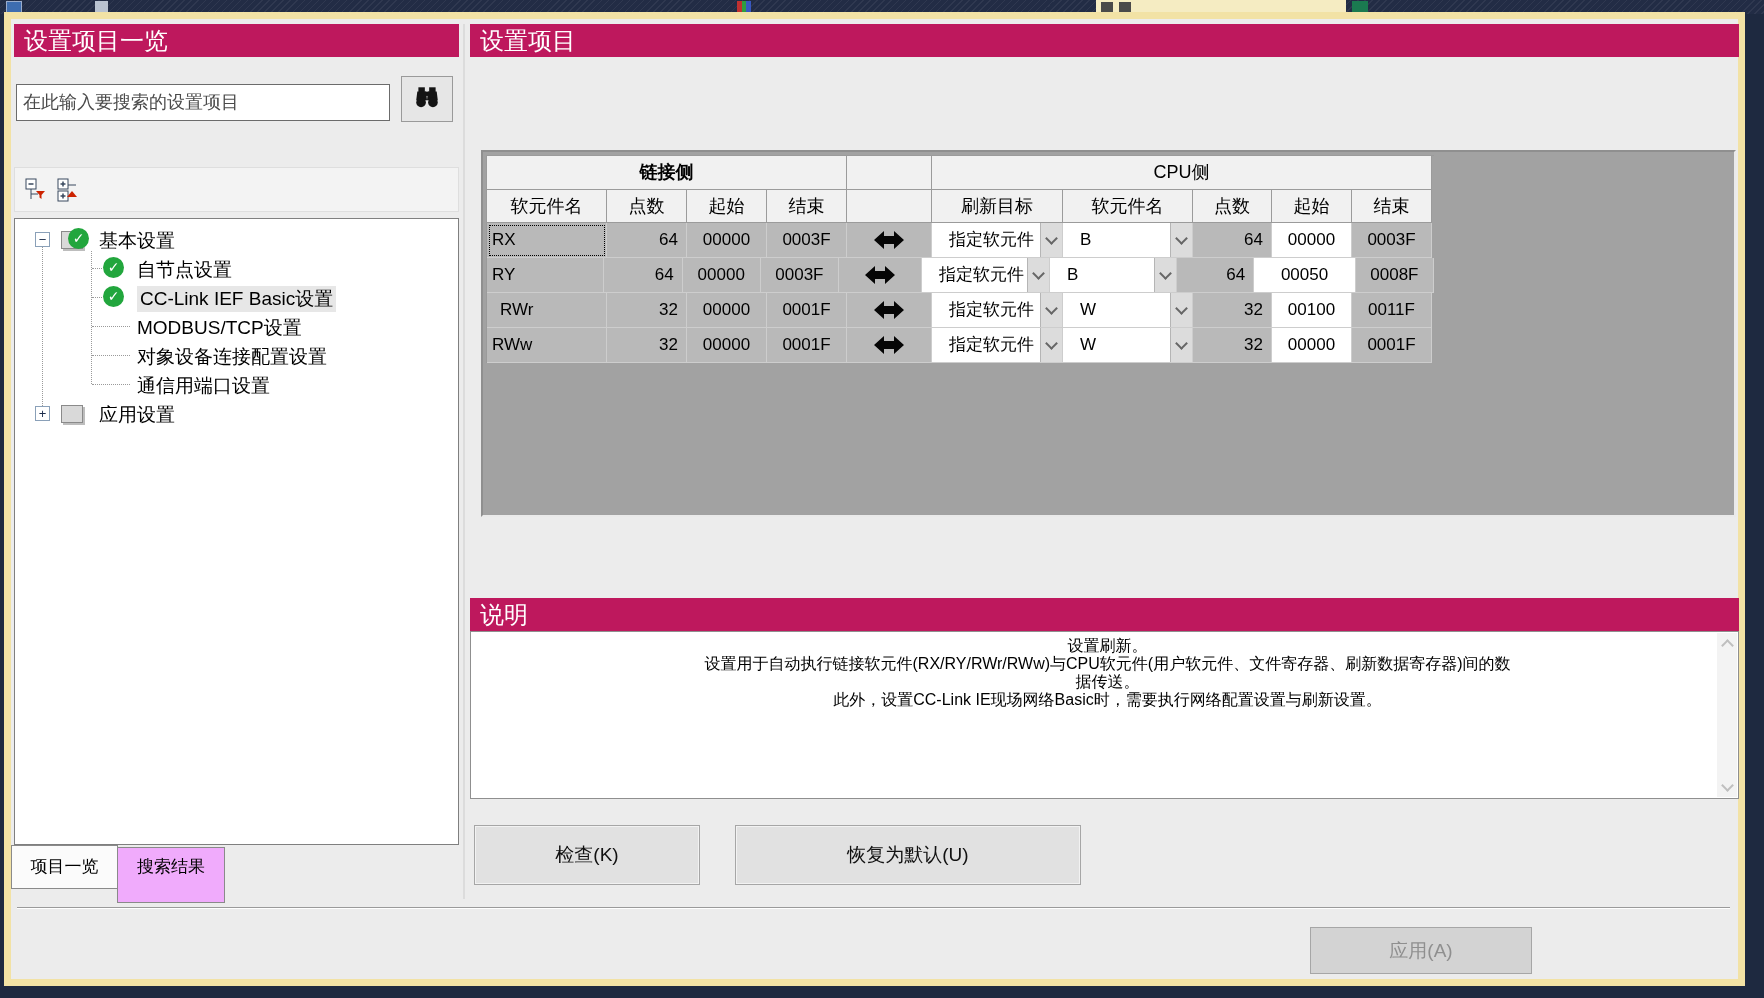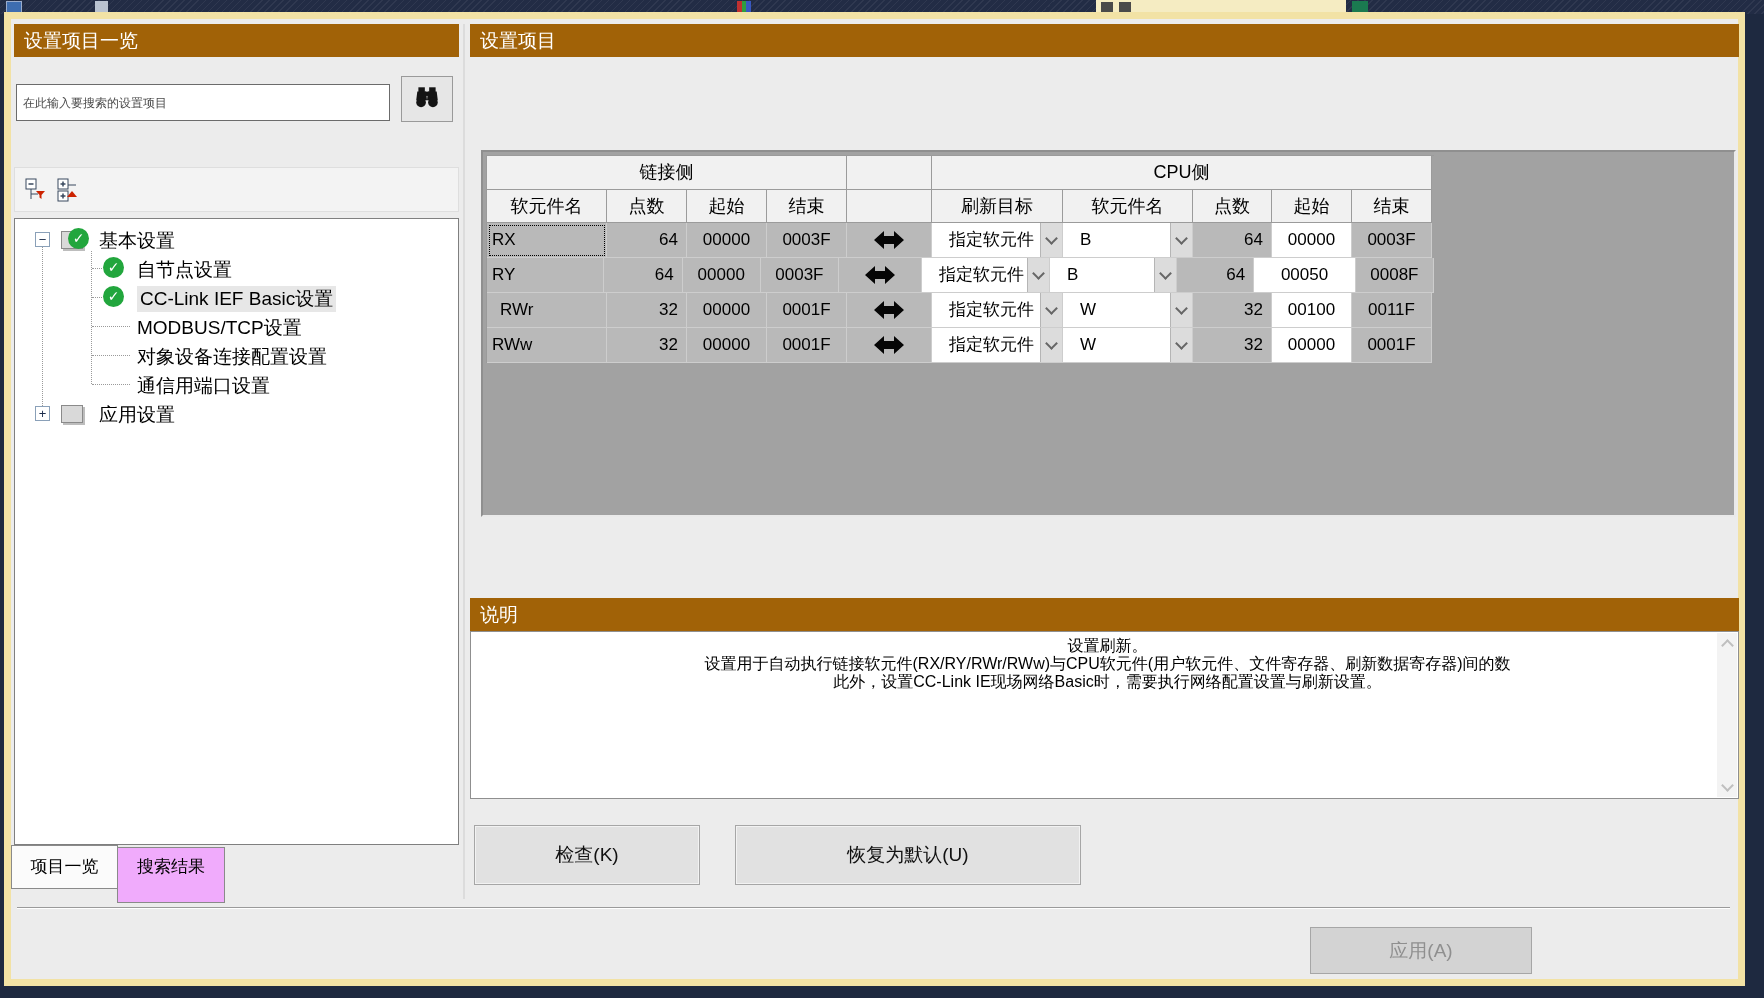--- a/index.html
+++ b/index.html
@@ -9,27 +9,27 @@
     font-family:"Liberation Sans","DejaVu Sans",sans-serif;
     -webkit-font-smoothing:none;
   }
   
   .topbar{position:absolute;left:0;top:0;width:1764px;height:14px;background:#222c45;
     background-image:repeating-linear-gradient(135deg,rgba(255,255,255,.06) 0 1px,transparent 1px 5px);}
   .tb-ic{position:absolute;top:1px;height:12px;}
   .frame{position:absolute;left:4px;top:12px;width:1741px;height:974px;background:#f2e2a5;}
   .window{position:absolute;left:7px;top:7px;width:1727px;height:960px;background:#ececec;}
 
-  .panel-title{position:absolute;height:33px;background:#a16207;color:#fff;font-size:19px;
+  .panel-title{position:absolute;height:33px;background:#be185d;color:#fff;font-size:24px;
     line-height:33px;padding-left:10px;box-sizing:border-box;}
 
   
   #lp-title{left:3px;top:5px;width:445px;}
   #search-input{position:absolute;left:5px;top:65px;width:360px;height:35px;border:1px solid #6b6b6b;
-    font-size:12px;padding:0 6px;color:#3c3c3c;background:#fff;font-family:inherit;}
+    font-size:18px;padding:0 6px;color:#3c3c3c;background:#fff;font-family:inherit;}
   #search-input::placeholder{color:#4a4a4a;opacity:1;}
   #search-btn{position:absolute;left:390px;top:57px;width:50px;height:44px;background:#e6e6e6;
     border:1px solid #9a9a9a;display:flex;align-items:center;justify-content:center;}
   #tree-toolbar{position:absolute;left:3px;top:148px;width:445px;height:45px;background:#f3f3f3;
     border:1px solid #dedede;box-sizing:border-box;}
   .ttool{position:absolute;top:8px;width:28px;height:28px;display:flex;align-items:center;justify-content:center;}
   #tree-box{position:absolute;left:3px;top:199px;width:445px;height:627px;background:#fff;
     border:1px solid #7f7f7f;box-sizing:border-box;}
   .tree-item{position:absolute;left:0;width:440px;height:29px;font-size:19px;color:#000;}
   .tree-item .lbl{position:absolute;top:3px;white-space:nowrap;}
@@ -200,21 +200,21 @@
   <div class="tab" id="tab-list">项目一览</div>
   <div class="tab" id="tab-search">搜索结果</div>
 
   <div id="splitter"></div>
   <div class="panel-title" id="rp-title">设置项目</div>
 
   <div id="tbl-area">
     <div class="tbl">
 
       <div class="trow">
-        <div class="c hc h1" style="width:360px;">链接侧</div>
+        <div class="c hc h1" style="width:360px;font-weight:bold;">链接侧</div>
         <div class="c hc h1" style="width:85px;"></div>
         <div class="c hc h1" style="width:500px;">CPU侧</div>
       </div>
 
       <div class="trow">
         <div class="c hc h2" style="width:120px;">软元件名</div>
         <div class="c hc h2" style="width:80px;">点数</div>
         <div class="c hc h2" style="width:80px;">起始</div>
         <div class="c hc h2" style="width:80px;">结束</div>
         <div class="c hc h2" style="width:85px;"></div>
@@ -332,20 +332,21 @@
         <div class="c dc wcell ac" style="width:80px;">00000</div>
         <div class="c dc g ac" style="width:80px;">0001F</div>
       </div>
     </div>
   </div>
 
   <div class="panel-title" id="desc-title">说明</div>
   <div id="desc-box">
     <div class="desc-line" style="margin-top:5px;">设置刷新。</div>
     <div class="desc-line">设置用于自动执行链接软元件(RX/RY/RWr/RWw)与CPU软元件(用户软元件、文件寄存器、刷新数据寄存器)间的数</div>
+    <div class="desc-line">据传送。</div>
     <div class="desc-line">此外，设置CC-Link IE现场网络Basic时，需要执行网络配置设置与刷新设置。</div>
     <div id="desc-scroll">
       <span class="sbtn" style="top:0;">
             <i class="chev up lite"></i>
           </span>
       <span class="sbtn" style="bottom:0;">
             <i class="chev lite"></i>
           </span>
     </div>
   </div>

